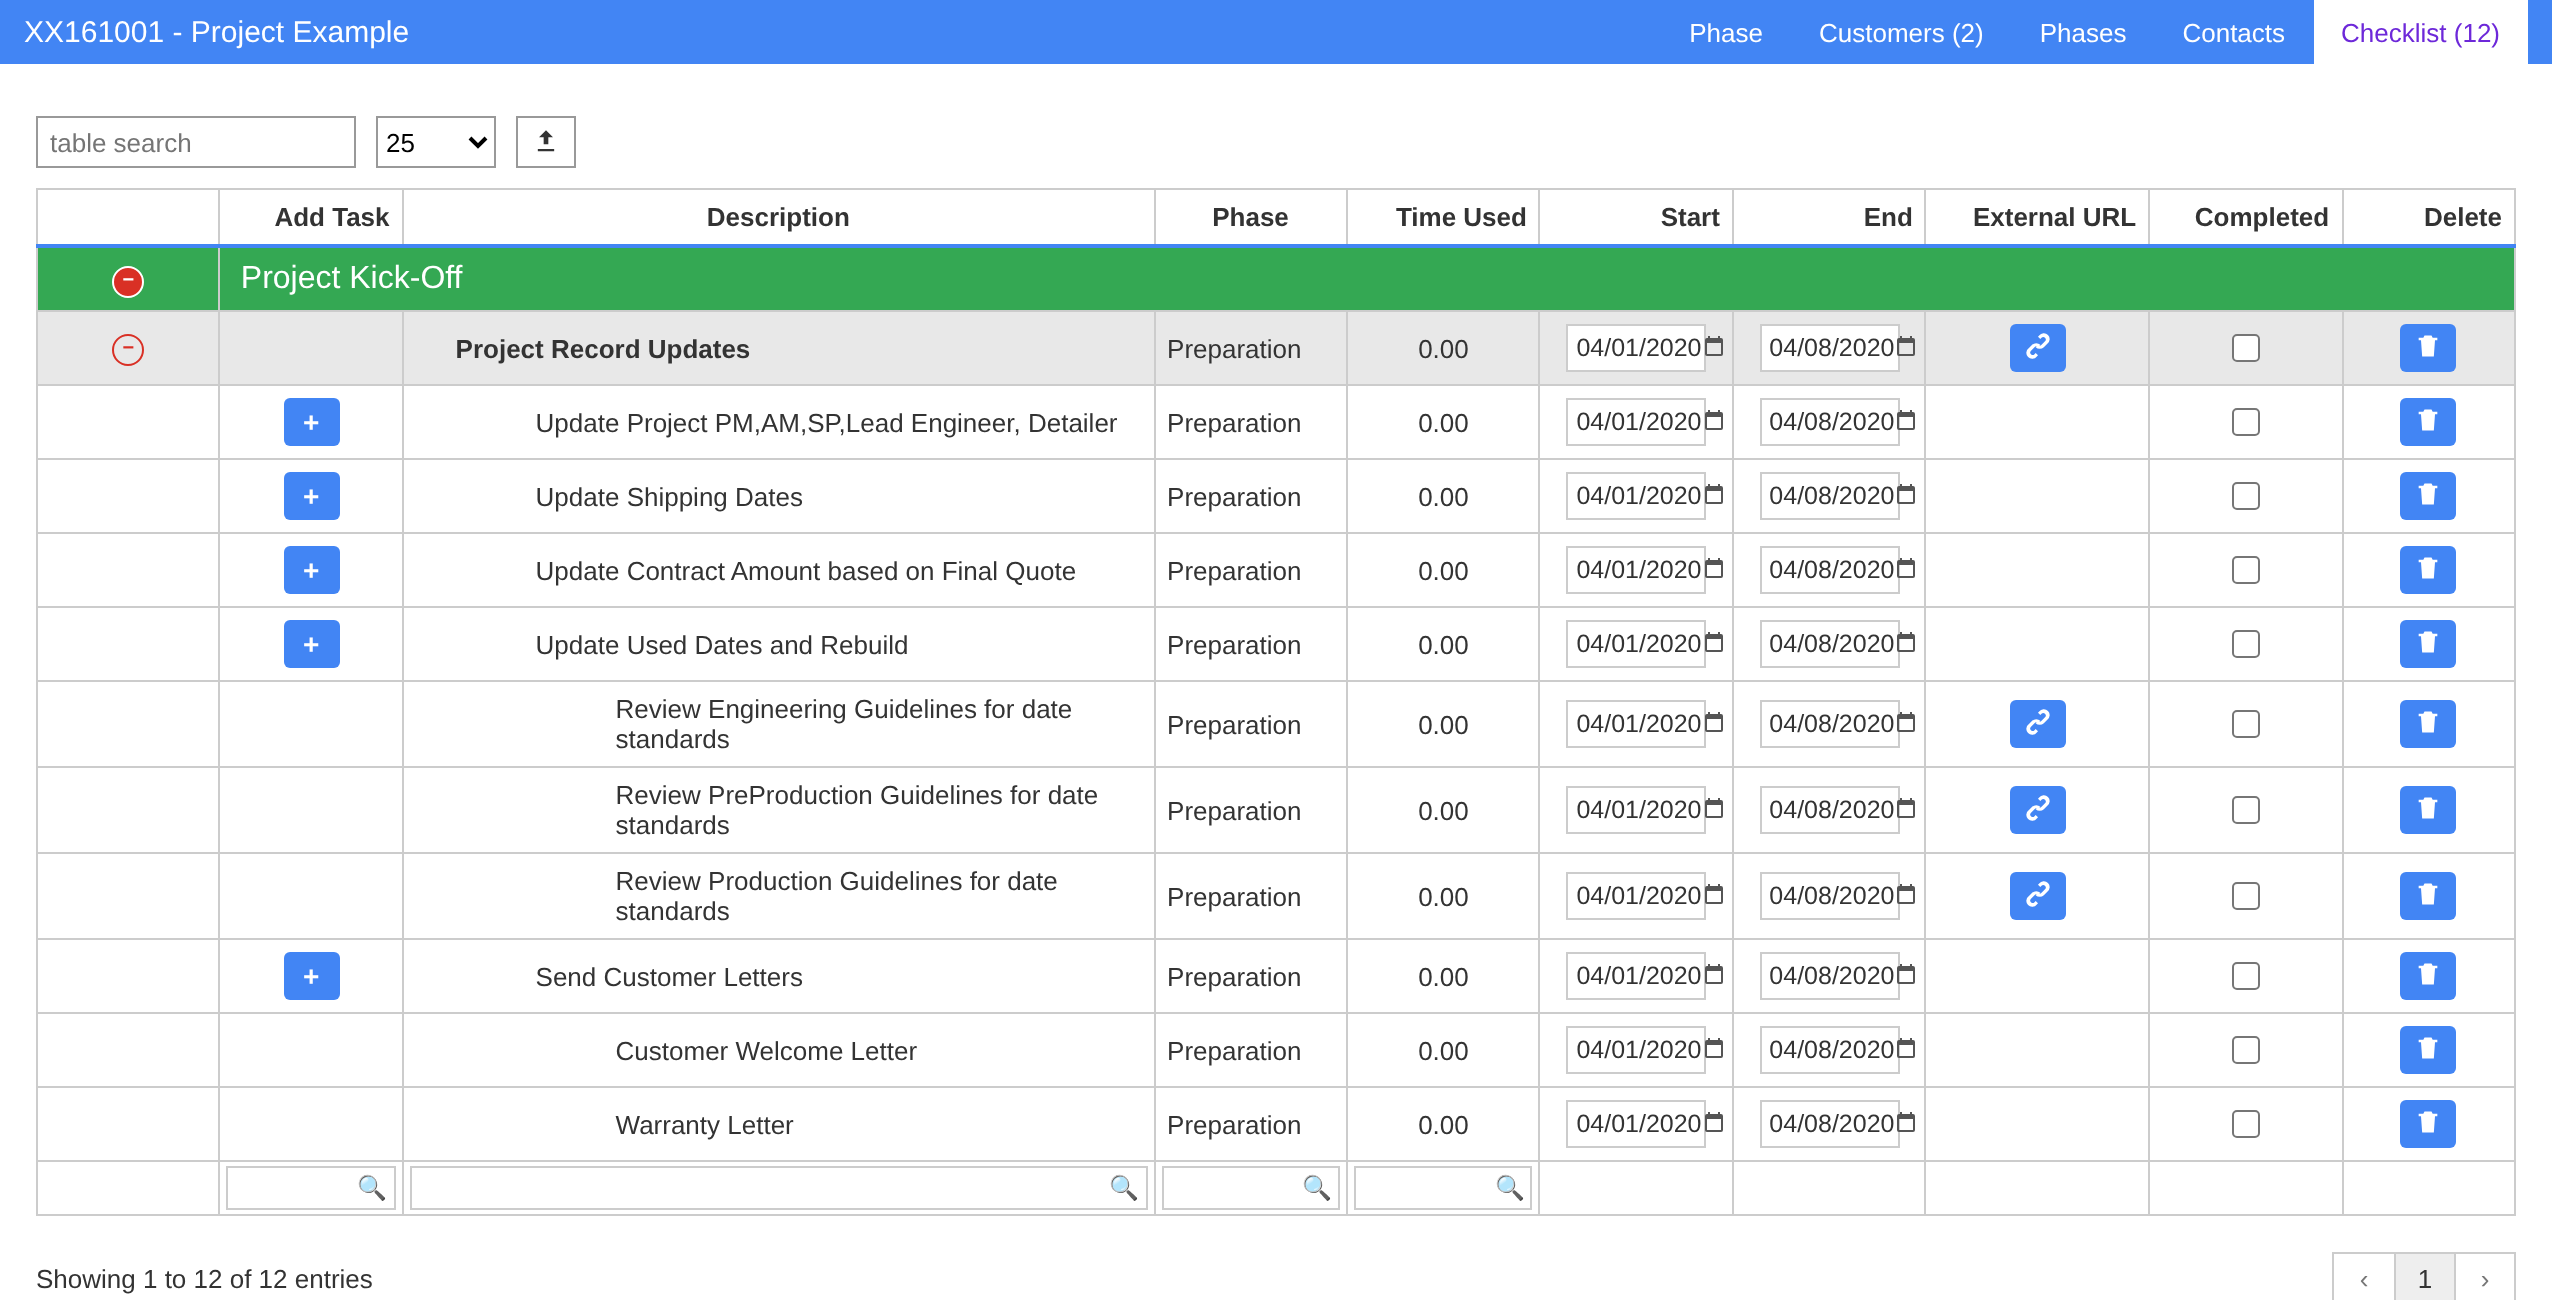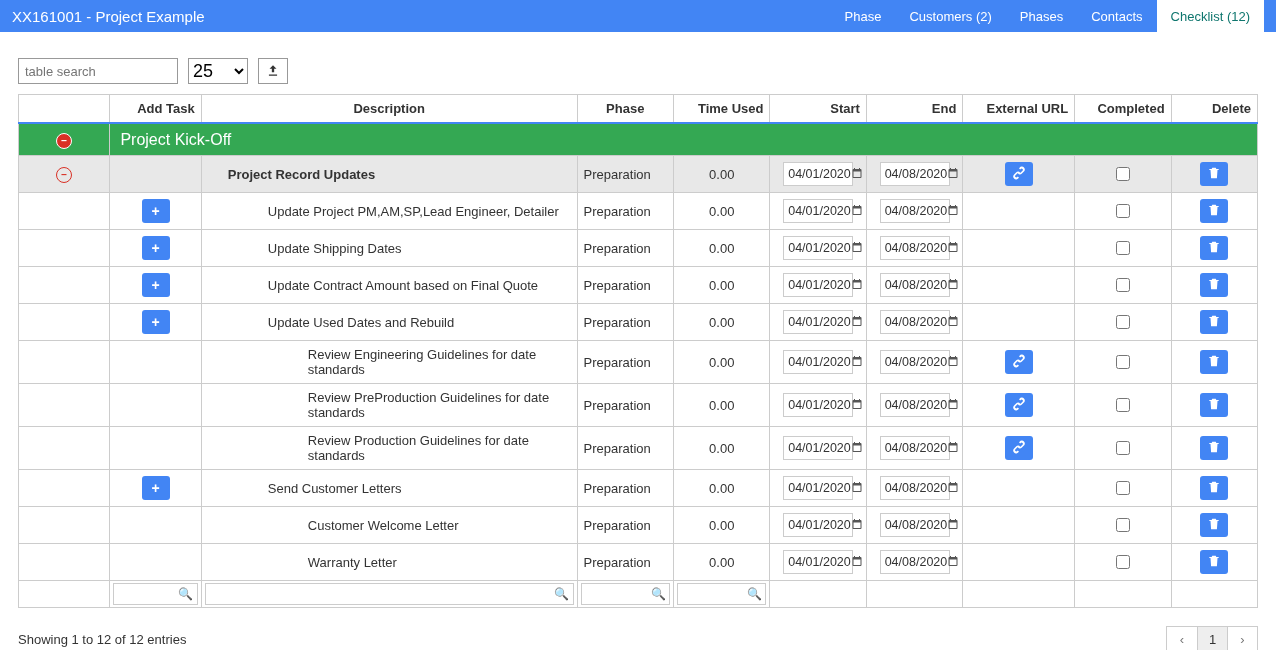--- a/index.html
+++ b/index.html
@@ -1,25 +1,25 @@
 <!DOCTYPE html>
 <html><head>
 <meta charset="utf-8">
 <style>
   * { box-sizing: border-box; }
   body { margin:0; font-family: Arial, Helvetica, sans-serif; font-size:13px; color:#333; background:#fff; }
   .topbar { background:#4285f4; color:#fff; height:32px; display:flex; align-items:center; padding:0 12px; }
   .topbar-title { font-size:15px; }
   .topbar-tabs { margin-left:auto; display:flex; height:32px; }
   .tab { padding:0 14px; display:flex; align-items:center; font-size:13px; color:#fff; cursor:pointer; }
-  .tab.active { background:#fff; color:#0f766e; }
+  .tab.active { background:#fff; color:#6d28d9; }
 
   .toolbar { display:flex; align-items:center; gap:10px; padding:26px 18px 10px 18px; }
   .toolbar input[type=text] { height:26px; border:1px solid #999; padding:2px 6px; width:160px; font-size:13px; }
-  .toolbar select { height:26px; border:1px solid #999; width:60px; font-size:18px; background:#fff; }
+  .toolbar select { height:26px; border:1px solid #999; width:60px; font-size:13px; background:#fff; }
   .upload-btn { width:30px; height:26px; border:1px solid #999; display:flex; align-items:center; justify-content:center; cursor:pointer; background:#fff; }
 
   .table-wrap { margin:0 18px; }
   table { width:100%; border-collapse:collapse; }
   th, td { border:1px solid #ccc; padding:6px 6px; font-size:13px; vertical-align:middle; }
   thead th { background:#fff; font-weight:bold; border-bottom:2px solid #4285f4; }
   thead th.center { text-align:right; }
   td.center { text-align:center; }
 
   tr.group-row td { background:#34a853; color:#fff; font-size:16px; padding:6px 10px; }

